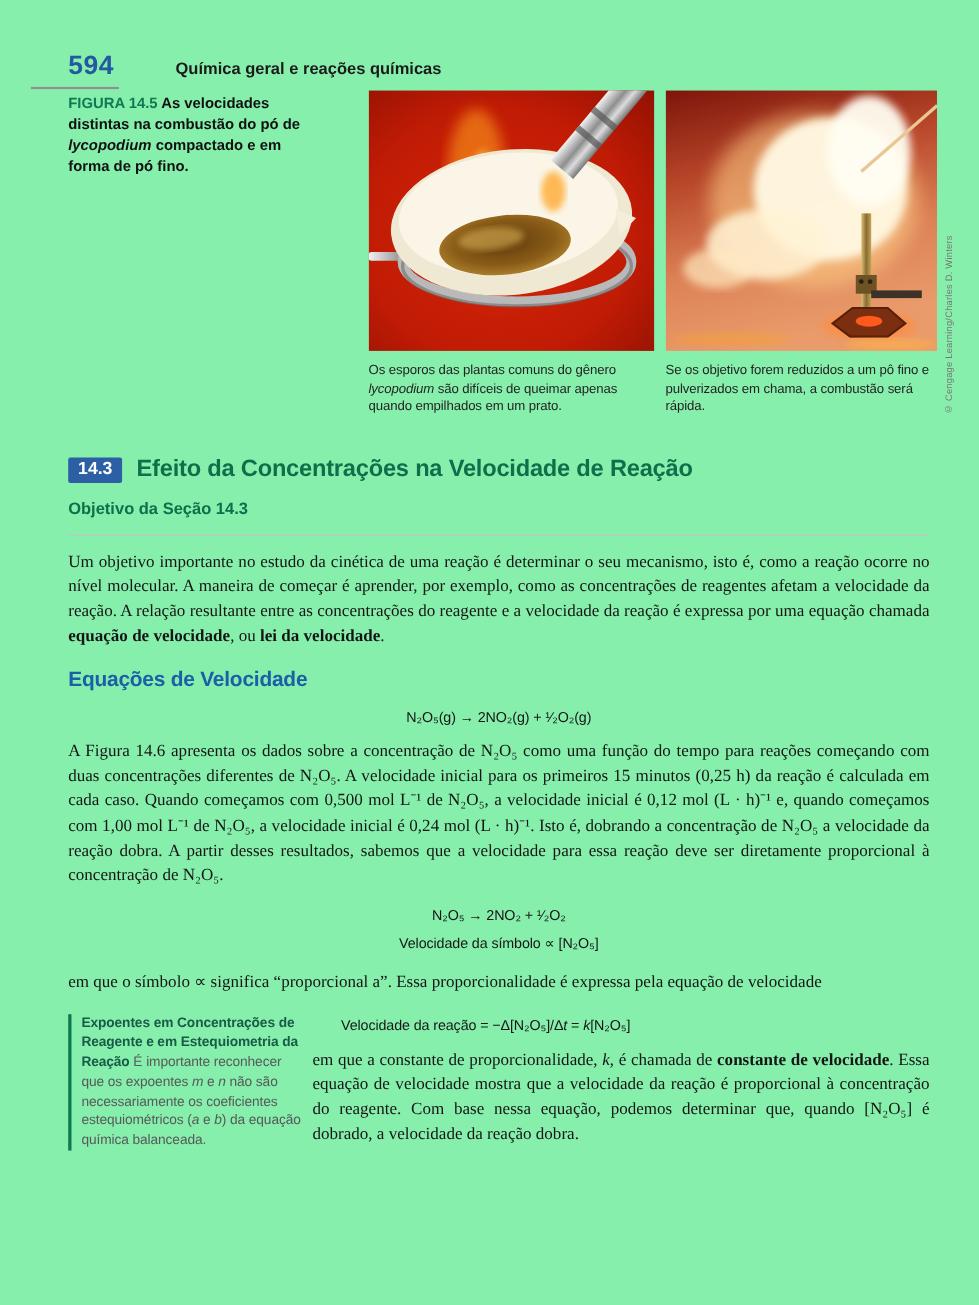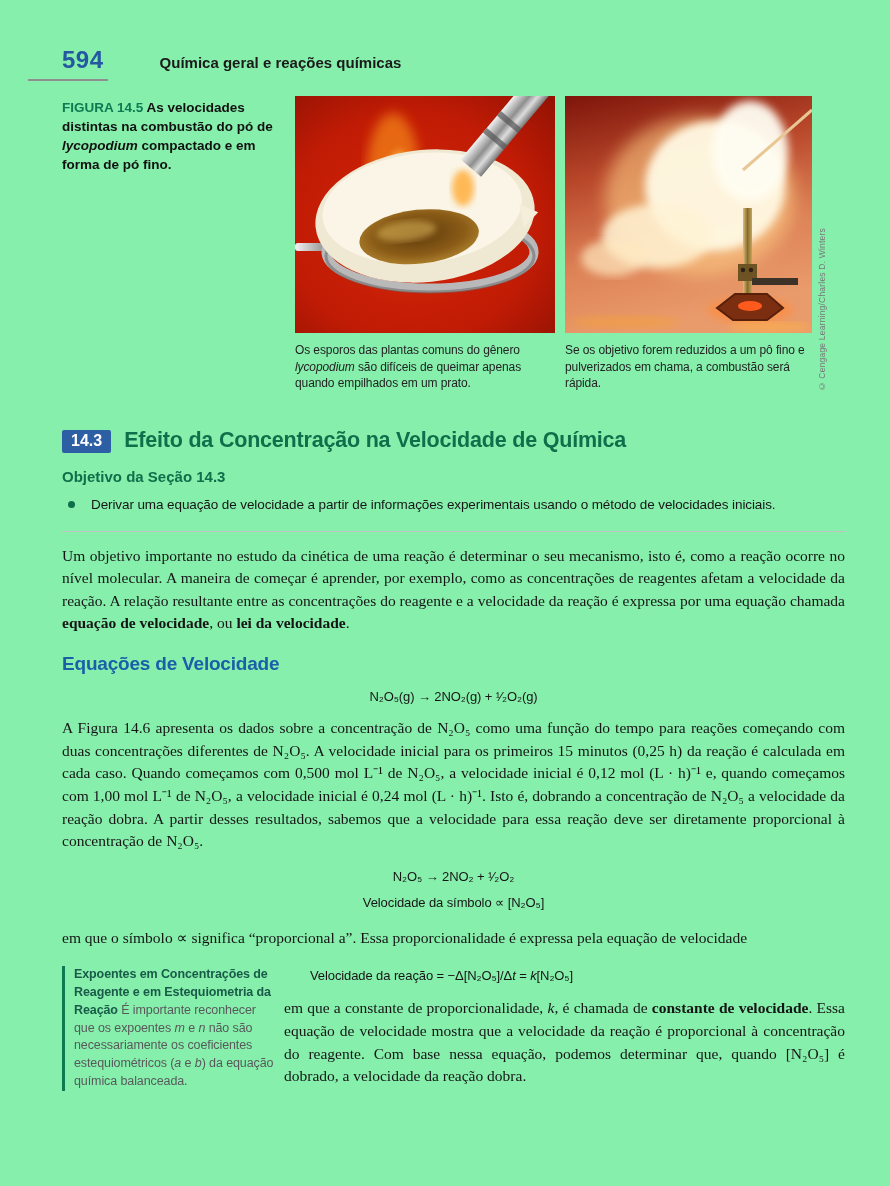--- a/index.html
+++ b/index.html
@@ -9,21 +9,21 @@
     background:#86efac; overflow:hidden;
     font-family:"Liberation Sans", sans-serif; color:#111;
     padding:46px 45px 0 62px;
   }
   
   .hdr { display:flex; align-items:baseline; }
   .pageno { font-size:24px; font-weight:bold; color:#2458a0; letter-spacing:.5px; }
   .hdr-rule { position:absolute; left:28px; top:79px; width:80px; height:2px; background:#8f8f8f; }
   .booktitle { font-size:15px; font-weight:bold; color:#1a1a1a; margin-left:56px; }
   
-  .fig-row { display:flex; margin-top:22px; }
+  .fig-row { display:flex; margin-top:8px;gap:40px; }
   .fig-cap { width:212px; flex:0 0 212px; font-size:13.5px; line-height:1.42; font-weight:bold; padding-top:2px; }
   .photos-wrap { position:relative; margin-left:21px; }
   .photos { display:flex; gap:10px; }
   .photo { position:relative; overflow:hidden; }
   .photo svg { display:block; }
   .credit { position:absolute; right:-15px; bottom:0; writing-mode:vertical-rl; transform:rotate(180deg); font-size:8.5px; color:#777; letter-spacing:.2px; }
   .photo-caps { display:flex; gap:10px; margin-top:9px; }
   .photo-cap { font-size:12px; line-height:1.38; color:#232323; letter-spacing:-.1px; }
   .photo-cap.left { width:260px; padding-right:10px; }
   .photo-cap.right { width:247px; }
@@ -163,29 +163,25 @@
 
       <div class="photo-caps">
         <div class="photo-cap left"><span>Os esporos das plantas comuns do gênero </span><span style="font-style: italic;">lycopodium</span><span> são difíceis de queimar apenas quando empilhados em um prato.</span></div>
         <div class="photo-cap right">Se os objetivo forem reduzidos a um pô fino e pulverizados em chama, a combustão será rápida.</div>
       </div>
     </div>
   </div>
 
   <div class="sect">
     <span class="badge">14.3</span>
-    <span class="sect-title">Efeito da Concentração na Velocidade de Química</span>
+    <span class="sect-title">Efeito da Concentrações na Velocidade de Reação</span>
   </div>
 
   <div class="obj-head">Objetivo da Seção 14.3</div>
 
-  <div class="bullet-item">
-    <span class="bullet-dot"></span>
-    <span class="bullet-text">Derivar uma equação de velocidade a partir de informações experimentais usando o método de velocidades iniciais.</span>
-  </div>
 
   <hr class="divider">
 
   <p class="serif p1"><span>Um objetivo importante no estudo da cinética de uma reação é determinar o seu mecanismo, isto é, como a reação ocorre no nível molecular. A maneira de começar é aprender, por exemplo, como as concentrações de reagentes afetam a velocidade da reação. A relação resultante entre as concentrações do reagente e a velocidade da reação é expressa por uma equação chamada </span><span style="font-weight: bold;">equação de velocidade</span><span>, ou </span><span style="font-weight: bold;">lei da velocidade</span><span>.</span></p>
 
   <div class="subhead">Equações de Velocidade</div>
 
 
   <div class="eq eq1">N₂O₅(g) → 2NO₂(g) + ¹⁄₂O₂(g)</div>
 

